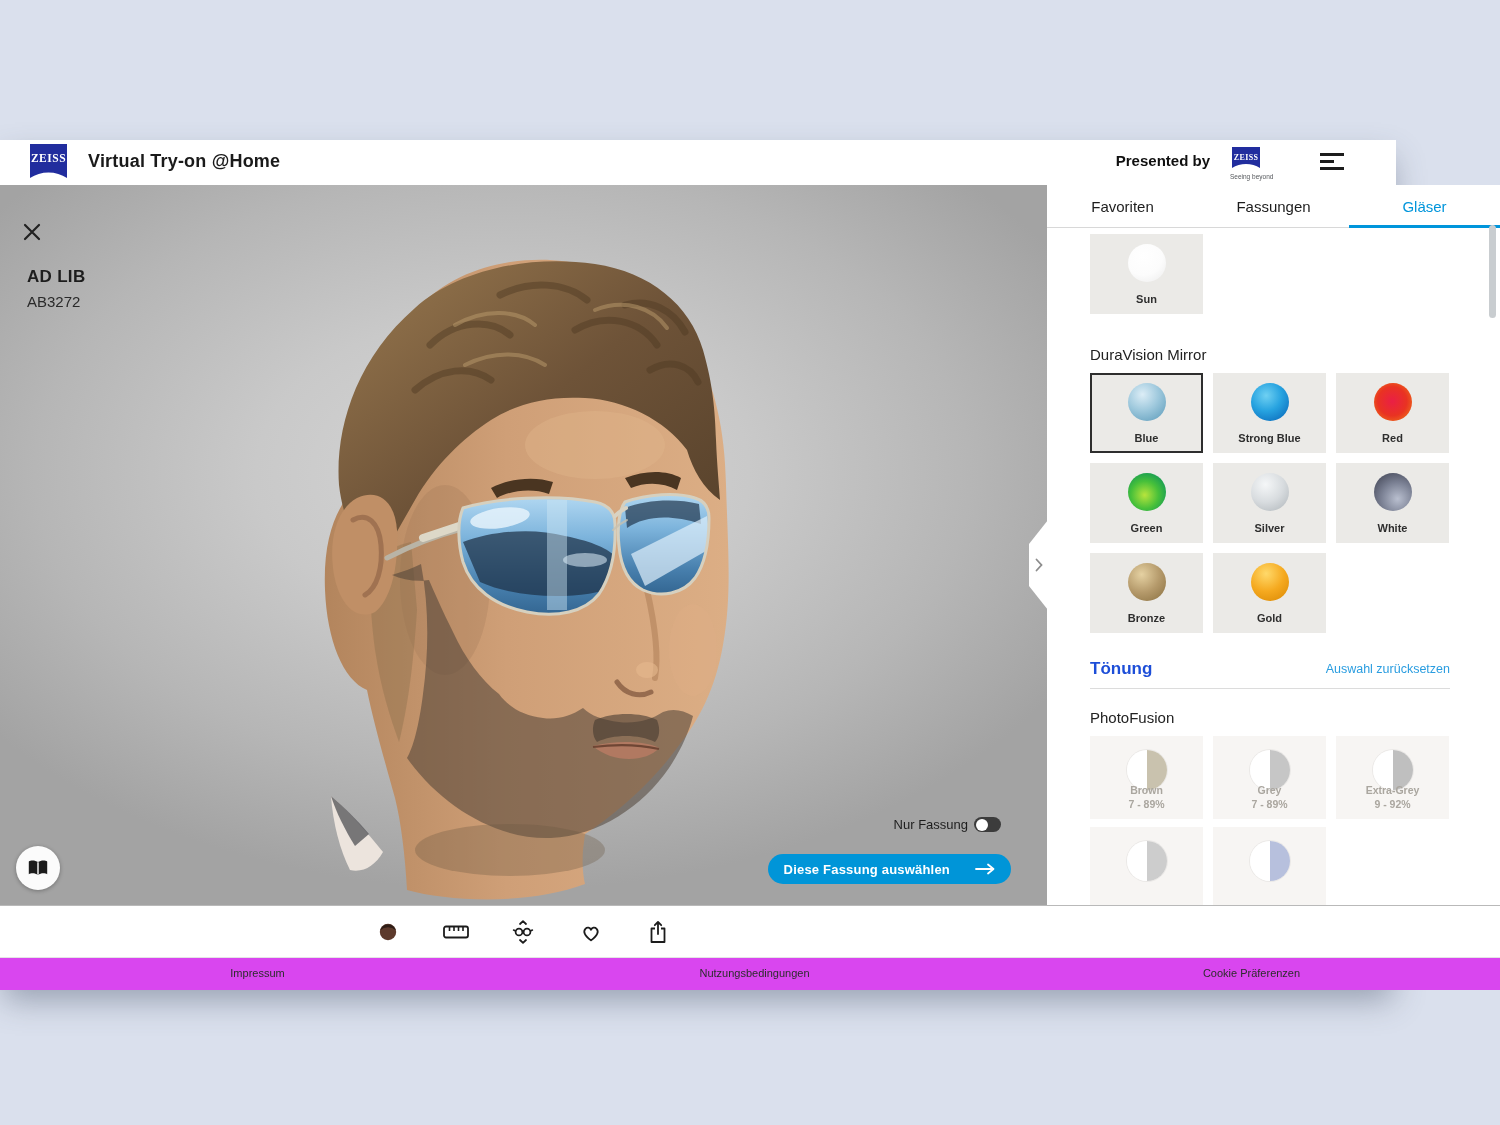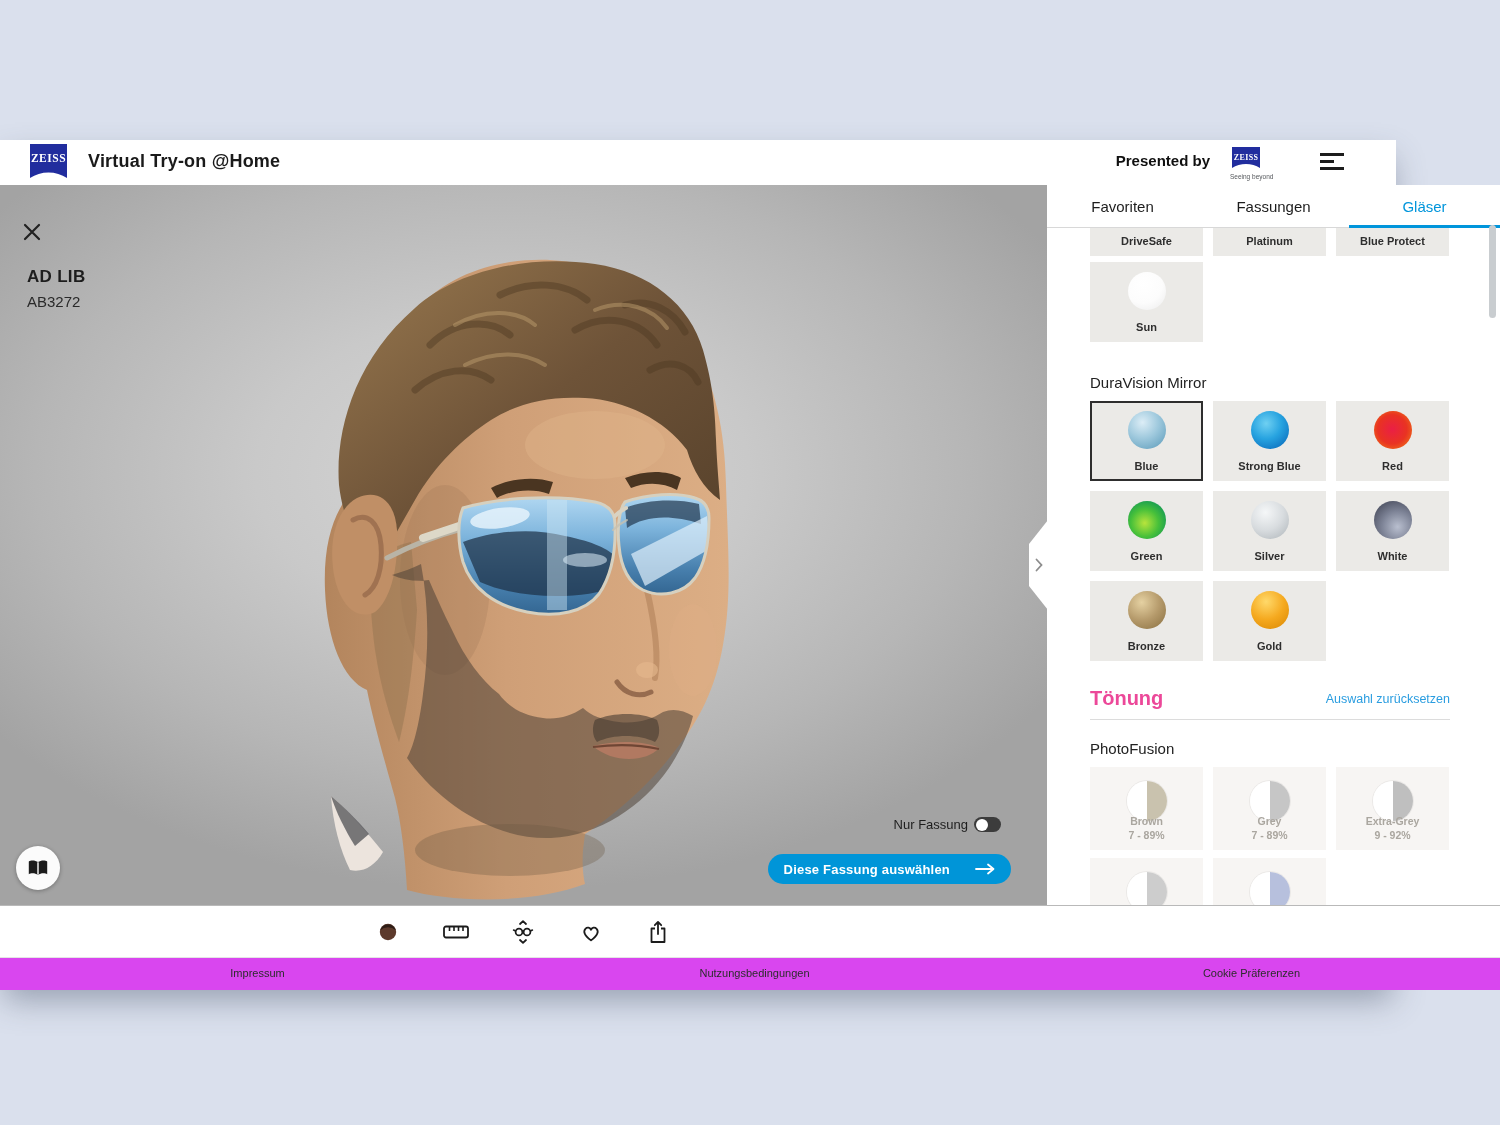--- a/index.html
+++ b/index.html
@@ -83,21 +83,21 @@
   .s-silver{ background: radial-gradient(circle at 38% 30%, #f5f7f8, #d8dcdf 50%, #b9bfc3 86%, #aab1b5); }
   .s-white { background: radial-gradient(circle at 62% 68%, #b9bfcf, #7d8396 45%, #4e5263 82%, #41455a); }
   .s-bronze{ background: radial-gradient(circle at 36% 30%, #e5d1a2, #b59a6b 50%, #93794a 88%, #88703f); }
   .s-gold  { background: radial-gradient(circle at 40% 28%, #ffd96a, #f5a91f 50%, #dd8c07 92%); }
 
   .section-title { font-size:15px; color:#222; font-weight:400; }
   .t-mirror { margin-top:32px; }
   .grid { display:flex; flex-wrap:wrap; gap:10px; margin-top:10px; }
 
   .toenung-row { display:flex; justify-content:space-between; align-items:center; margin-top:26px; }
-  .toenung-title { font-size:20px; font-weight:700; color:#ec4899; }
+  .toenung-title { font-size:17px; font-weight:700; color:#1d4ed8; }
   .reset-link { font-size:12.5px; color:#2a9de0; text-decoration:none; cursor:pointer; }
   .divider { border-bottom:1px solid #dcdcdc; margin-top:9px; }
   .t-pf { margin-top:20px; }
 
   .pf-grid { gap:8px 10px; }
   .tile.pf { height:83px; background:#f7f5f3; cursor:default; }
   .half { position:absolute; top:14px; left:50%; margin-left:-20px; width:40px; height:40px; border-radius:50%;
     box-shadow:0 0 0 1px rgba(0,0,0,.05); }
   .h-brown { background:linear-gradient(90deg,#ffffff 0 50%, #c9c2ae 50% 100%); }
   .h-grey  { background:linear-gradient(90deg,#ffffff 0 50%, #c6c6c6 50% 100%); }
@@ -280,31 +280,20 @@
     <aside class="panel">
       <nav class="tabs">
         <button class="tab">Favoriten</button>
         <button class="tab">Fassungen</button>
         <button class="tab active">Gläser</button>
       </nav>
 
       <div class="panel-scroll">
         <div class="content">
 
-          <div class="row-cropped">
-            <div class="tile">
-              <span class="tile-label">DriveSafe</span>
-            </div>
-            <div class="tile">
-              <span class="tile-label">Platinum</span>
-            </div>
-            <div class="tile">
-              <span class="tile-label">Blue Protect</span>
-            </div>
-          </div>
 
           <div class="row-sun">
             <div class="tile">
               <span class="sphere s-sun"></span>
               <span class="tile-label">Sun</span>
             </div>
           </div>
 
           <h3 class="section-title t-mirror">DuraVision Mirror</h3>
 

